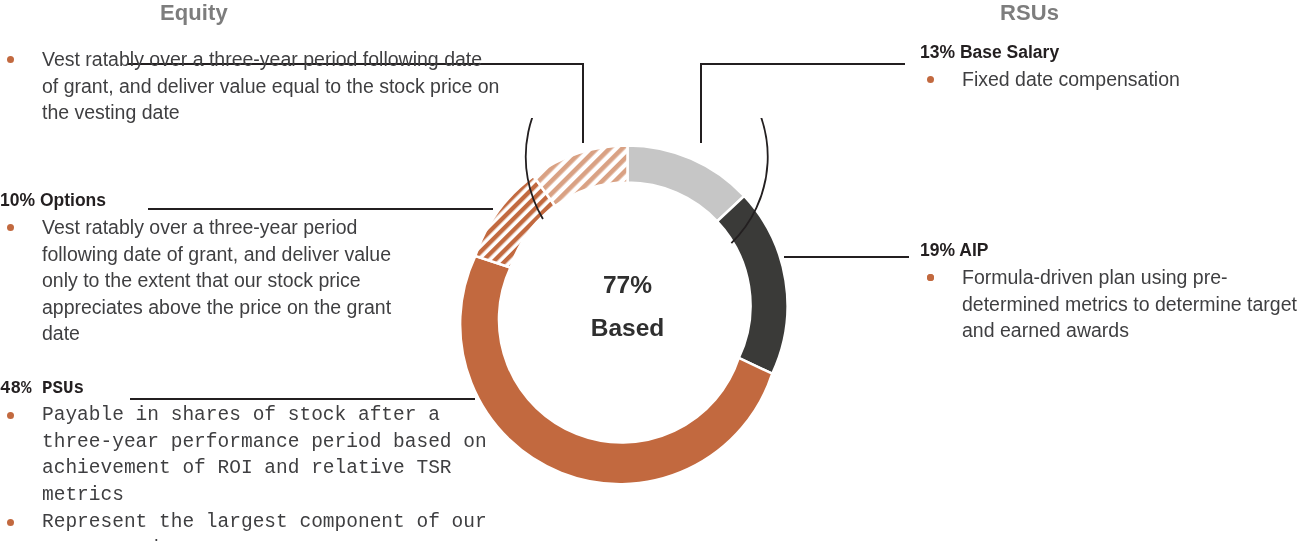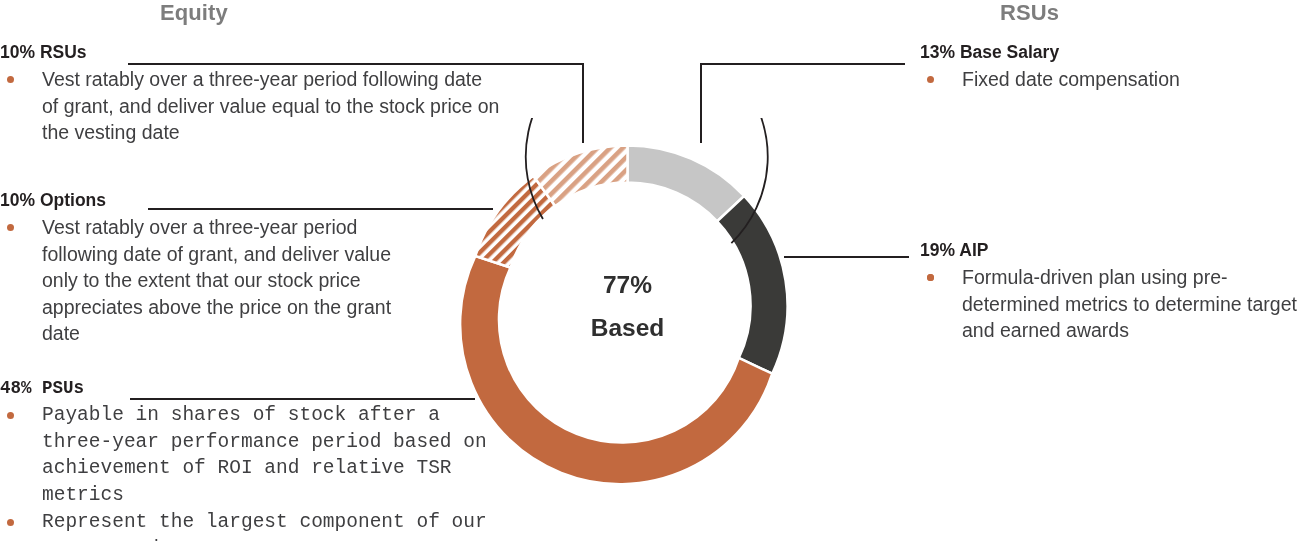--- a/index.html
+++ b/index.html
@@ -156,21 +156,20 @@
     </g>
   </svg>
 
   <div class="center-label">
     <div>77%</div>
     <div>Based</div>
   </div>
 </div>
 
 <div class="block" id="block-rsus">
-  <p class="block-title">10% RSUs</p>
   <ul class="bullets">
     <li>
       <span class="dot"></span>
       <span>Vest ratably over a three-year period following date of grant, and deliver value equal to the stock price on the vesting date</span>
     </li>
   </ul>
 </div>
 
 <div class="block" id="block-options">
   <p class="block-title">10% Options</p>

